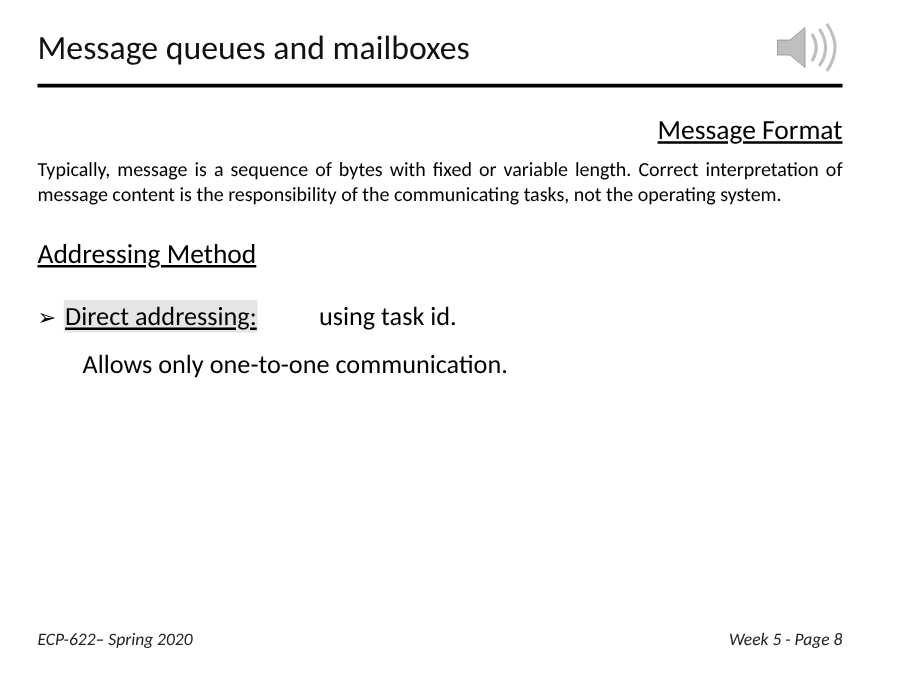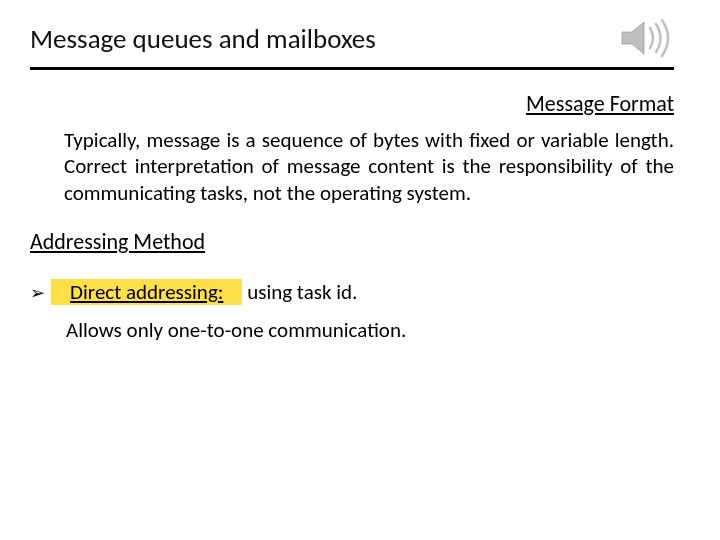--- a/index.html
+++ b/index.html
@@ -1,26 +1,26 @@
 <!DOCTYPE html>
 <html><head>
 <meta charset="utf-8">
 <style>
   * { margin: 0; padding: 0; box-sizing: border-box; }
   html, body { width: 720px; height: 540px; font-family: Calibri, "Segoe UI", Arial, sans-serif; background: #fff; color: #000; overflow: hidden; }
   .slide { position: relative; width: 704px; height: 540px; padding: 22px 30px 0 30px; }
   .title { font-size: 27px; font-weight: 400; color: #111; }
   .rule { border: none; border-top: 3px solid #000; margin-top: 12px; margin-bottom: 20px; }
   .subhead { font-size: 22px; text-decoration: underline; margin-bottom: 10px; text-align: right; }
-  .body-text { font-size: 21px; text-align: justify; line-height: 1.25; margin-bottom: 22px; margin-left: 34px; }
+  .body-text { font-size: 16px; text-align: justify; line-height: 1.25; margin-bottom: 22px; }
   .subhead2 { font-size: 22px; text-decoration: underline; margin-bottom: 24px; }
   .bullet-row { display: flex; align-items: baseline; font-size: 21px; margin-bottom: 12px; }
   .bullet-mark { margin-right: 6px; font-size: 18px; }
-  .highlight { background: #fde047; text-decoration: underline; padding: 0 19px; }
-  .bullet-rest { text-decoration: none; }
+  .highlight { background: #e5e5e5; text-decoration: underline; padding: 0 1px; }
+  .bullet-rest { text-decoration: none; padding-left: 44px; }
   .indent-line { font-size: 21px; margin-left: 36px; }
   .footer { position: absolute; left: 30px; right: 30px; bottom: 20px; display: flex; justify-content: space-between; font-size: 14px; font-style: italic; color: #222; }
   .speaker-icon { position: absolute; top: 18px; right: 30px; }
   .speaker-icon svg { width: 56px; height: 40px; }
 </style>
 </head>
 <body>
 
 <div class="slide">
 
@@ -43,14 +43,18 @@
 
   <div class="bullet-row">
     <span class="bullet-mark">➢</span>
     <span>
       <span class="highlight">Direct addressing:</span><span class="bullet-rest"> using task id.</span>
     </span>
   </div>
 
   <div class="indent-line">Allows only one-to-one communication.</div>
 
+  <div class="footer">
+    <span>ECP-622– Spring 2020</span>
+    <span>Week 5 - Page 8</span>
+  </div>
 
 </div>
 
 </body></html>

